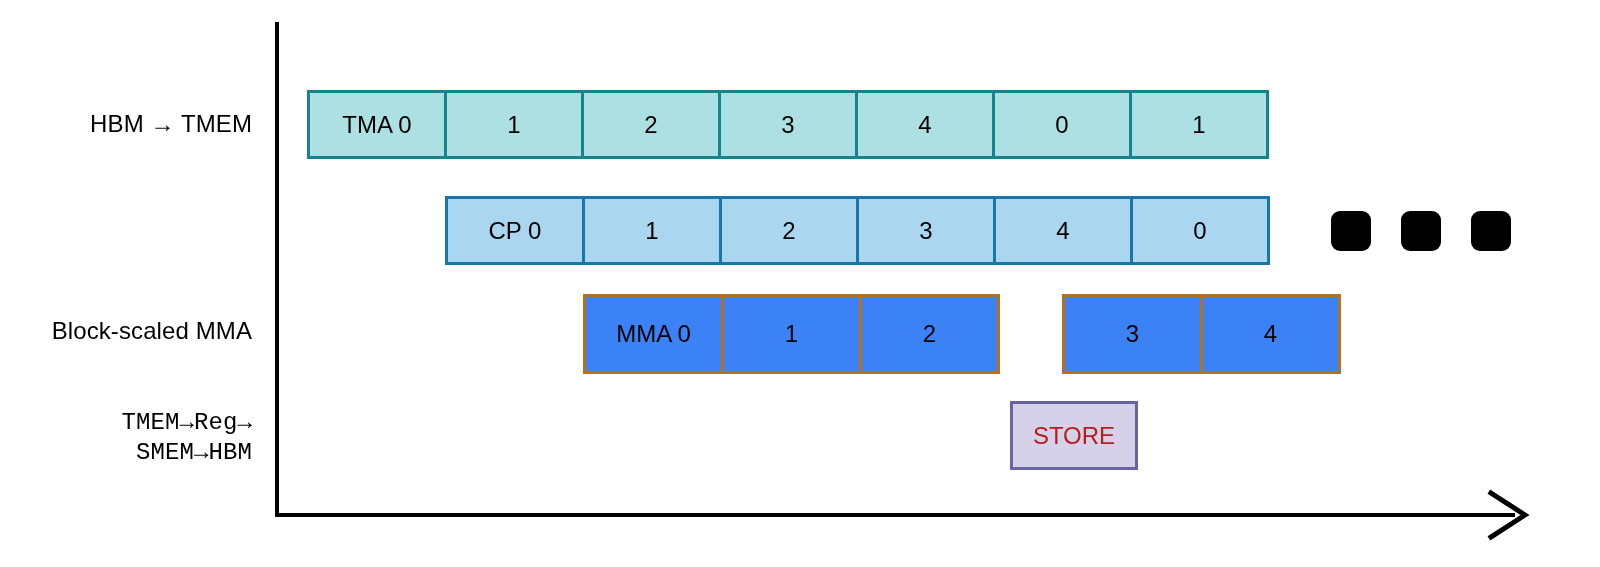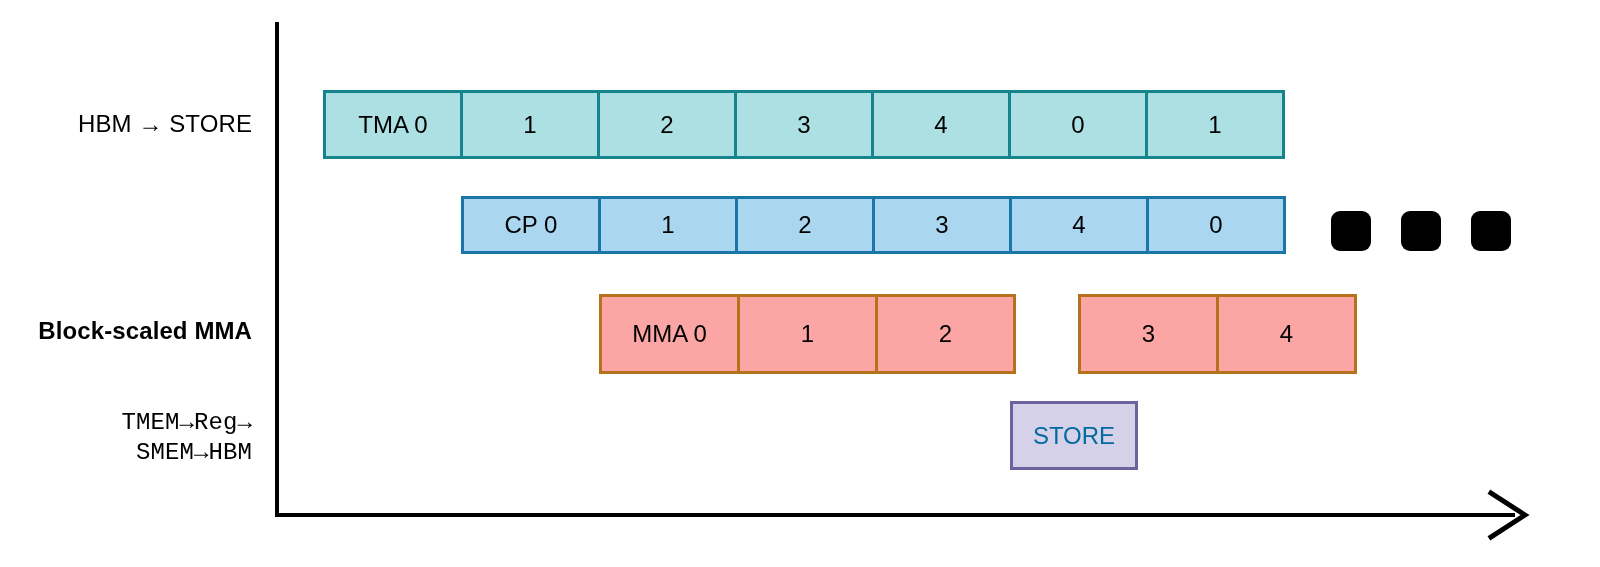--- a/index.html
+++ b/index.html
@@ -63,37 +63,37 @@
     box-sizing: border-box;
     display: flex;
     align-items: center;
     justify-content: center;
     font-size: 24px;
     color: #000000;
     border-style: solid;
     border-width: 3px;
     margin-left: -3px;   
   }
-  .cell:first-child { margin-left: 16px; }
+  .cell:first-child { margin-left: 0; }
 
   .cell.teal   { background: #ace0e2; border-color: #16848c; }
   .cell.blue   { background: #abd6ef; border-color: #1a76a8; }
-  .cell.orange { background: #fca5a5; border-color: #b5711c; }
+  .cell.orange { background: #3b82f6; border-color: #b5711c; }
 
   
   .store-box {
     position: absolute;
     box-sizing: border-box;
     display: flex;
     align-items: center;
     justify-content: center;
     background: #d5d1e8;
     border: 3px solid #6a63a0;
     font-size: 24px;
-    color: #0369a1;
+    color: #b91c1c;
   }
 
   
   .dot-square {
     position: absolute;
     width: 40px;
     height: 40px;
     background: #000000;
     border-radius: 9px;
   }
@@ -102,47 +102,47 @@
 <body>
 
 <div id="canvas">
 
   <div class="axis-y"></div>
   <div class="axis-x"></div>
   <svg class="axis-arrow" viewBox="0 0 46 56" xmlns="http://www.w3.org/2000/svg">
     <polyline points="6,6 40,28 6,50" fill="none" stroke="#000000" stroke-width="5" stroke-linecap="square" stroke-linejoin="miter"></polyline>
   </svg>
 
-  <div class="row-label" style="top:109px;">HBM → STORE</div>
+  <div class="row-label" style="top:109px;">HBM → TMEM</div>
 
   <div class="bar-group" style="left:307px; top:90px; height:69px;">
     <div class="cell teal" style="width:140px;">TMA 0</div>
     <div class="cell teal" style="width:140px;">1</div>
     <div class="cell teal" style="width:140px;">2</div>
     <div class="cell teal" style="width:140px;">3</div>
     <div class="cell teal" style="width:140px;">4</div>
     <div class="cell teal" style="width:140px;">0</div>
     <div class="cell teal" style="width:140px;">1</div>
   </div>
 
 
-  <div class="bar-group" style="left:445px; top:196px; height:58px;">
+  <div class="bar-group" style="left:445px; top:196px; height:69px;">
     <div class="cell blue" style="width:140px;">CP 0</div>
     <div class="cell blue" style="width:140px;">1</div>
     <div class="cell blue" style="width:140px;">2</div>
     <div class="cell blue" style="width:140px;">3</div>
     <div class="cell blue" style="width:140px;">4</div>
     <div class="cell blue" style="width:140px;">0</div>
   </div>
 
   <div class="dot-square" style="left:1331px; top:211px;"></div>
   <div class="dot-square" style="left:1401px; top:211px;"></div>
   <div class="dot-square" style="left:1471px; top:211px;"></div>
 
-  <div class="row-label" style="top:316px;font-weight:bold;">Block-scaled MMA</div>
+  <div class="row-label" style="top:316px;">Block-scaled MMA</div>
 
   <div class="bar-group" style="left:583px; top:294px; height:80px;">
     <div class="cell orange" style="width:141px;">MMA 0</div>
     <div class="cell orange" style="width:141px;">1</div>
     <div class="cell orange" style="width:141px;">2</div>
   </div>
 
   <div class="bar-group" style="left:1062px; top:294px; height:80px;">
     <div class="cell orange" style="width:141px;">3</div>
     <div class="cell orange" style="width:141px;">4</div>

